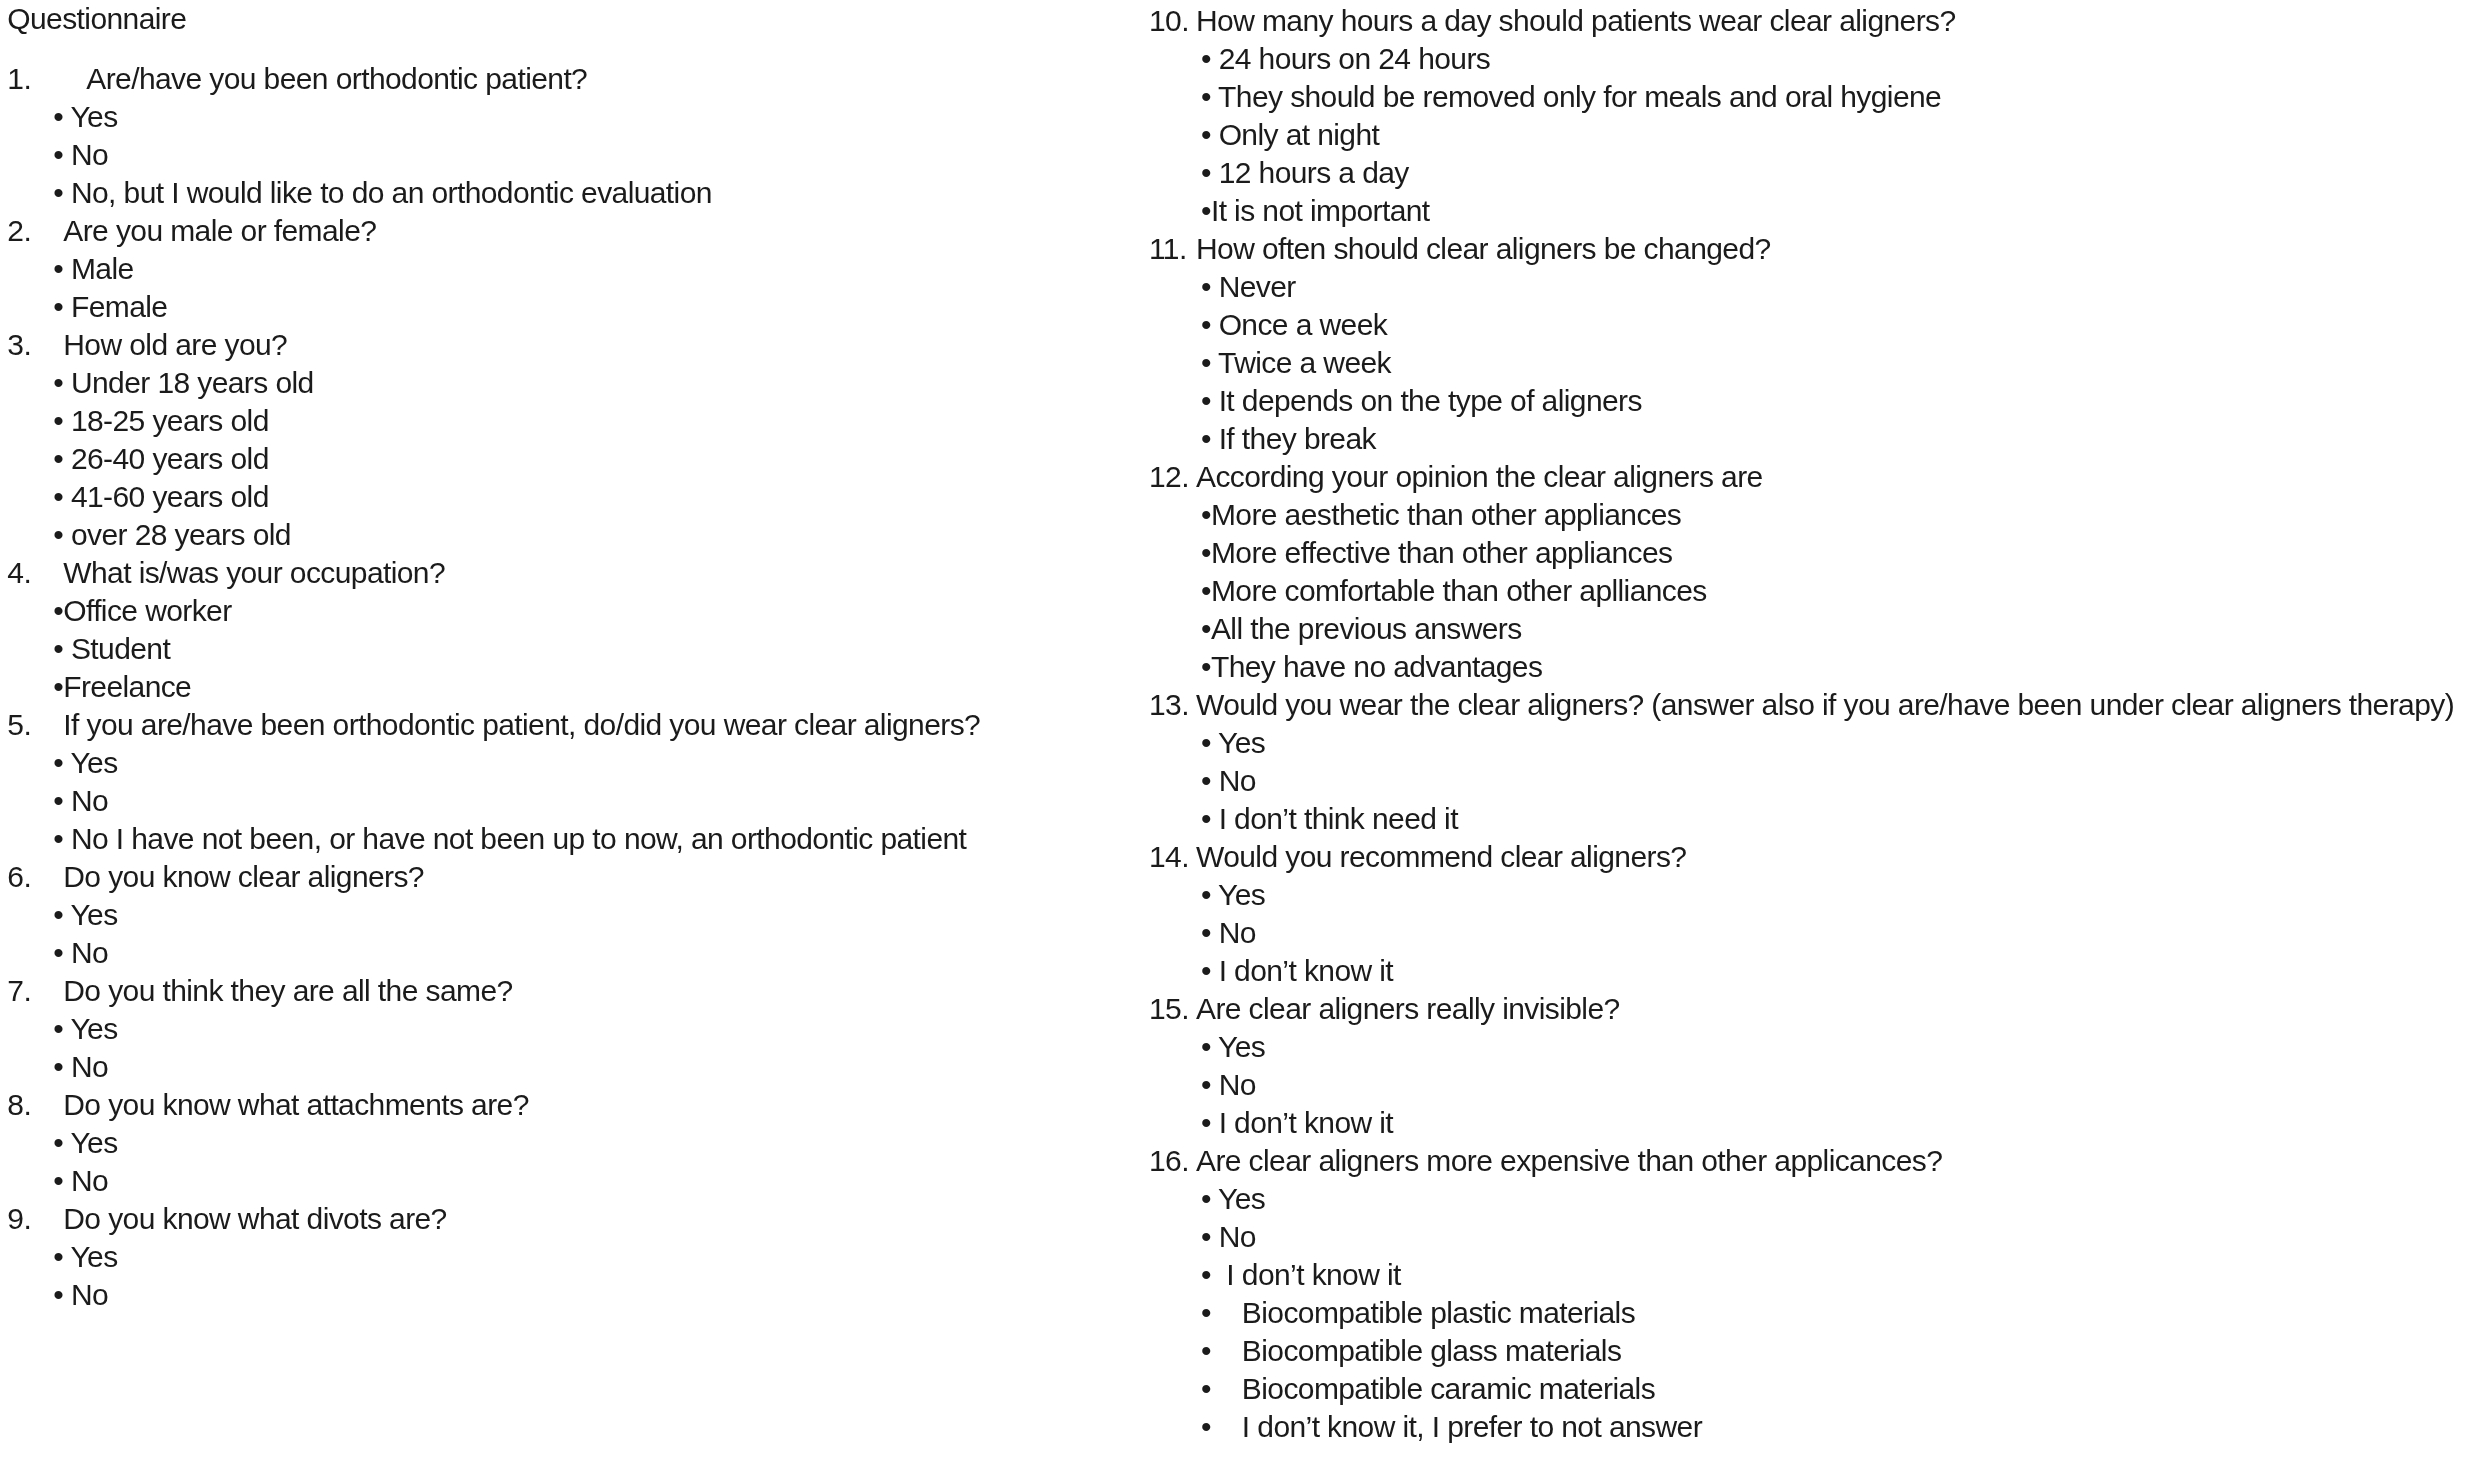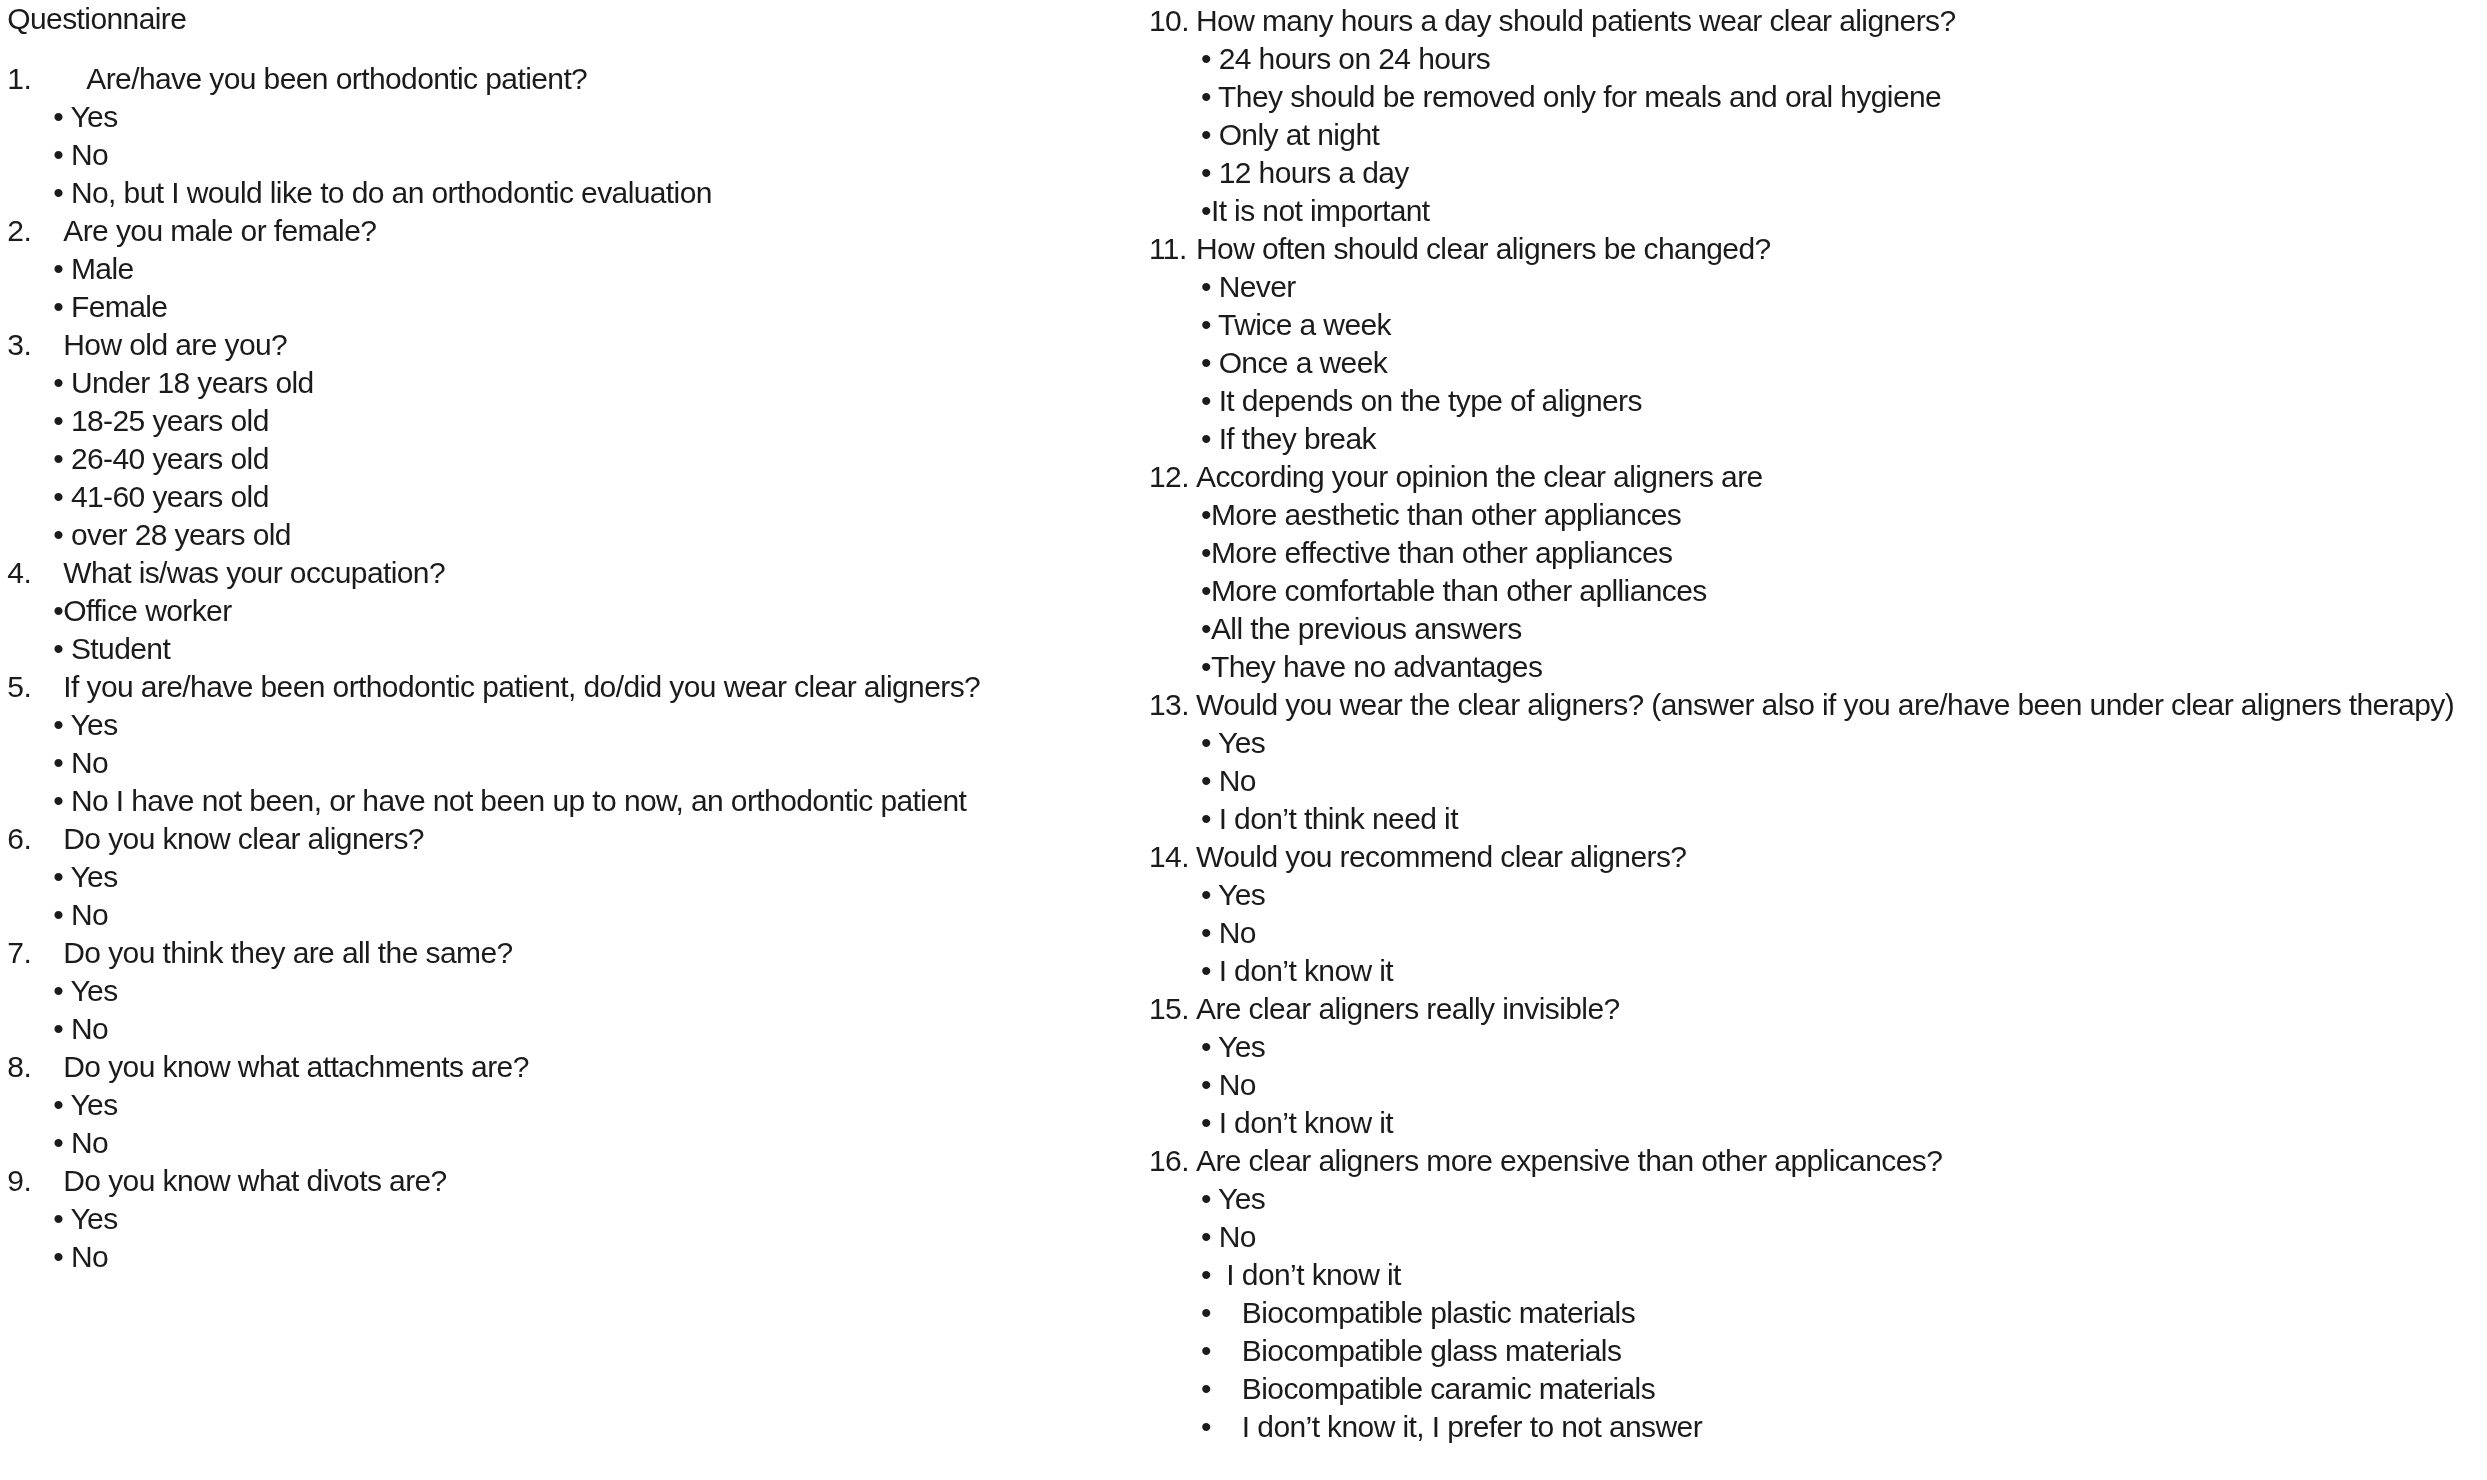--- a/index.html
+++ b/index.html
@@ -60,20 +60,21 @@
         <div class="option">• Under 18 years old</div>
         <div class="option">• 18-25 years old</div>
         <div class="option">• 26-40 years old</div>
         <div class="option">• 41-60 years old</div>
         <div class="option">• over 28 years old</div>
       </div>
       <div>
         <div class="q-line"><span class="q-num">4.</span><span class="q-text">What is/was your occupation?</span></div>
         <div class="option">•Office worker</div>
         <div class="option">• Student</div>
+        <div class="option">•Freelance</div>
       </div>
       <div>
         <div class="q-line"><span class="q-num">5.</span><span class="q-text">If you are/have been orthodontic patient, do/did you wear clear aligners?</span></div>
         <div class="option">• Yes</div>
         <div class="option">• No</div>
         <div class="option">• No I have not been, or have not been up to now, an orthodontic patient</div>
       </div>
       <div>
         <div class="q-line"><span class="q-num">6.</span><span class="q-text">Do you know clear aligners?</span></div>
         <div class="option">• Yes</div>
@@ -101,22 +102,22 @@
         <div class="q-line"><span class="q-num">10.</span><span class="q-text">How many hours a day should patients wear clear aligners?</span></div>
         <div class="option">• 24 hours on 24 hours</div>
         <div class="option">• They should be removed only for meals and oral hygiene</div>
         <div class="option">• Only at night</div>
         <div class="option">• 12 hours a day</div>
         <div class="option">•It is not important</div>
       </div>
       <div>
         <div class="q-line"><span class="q-num">11.</span><span class="q-text">How often should clear aligners be changed?</span></div>
         <div class="option">• Never</div>
+        <div class="option">• Once a week</div>
         <div class="option">• Twice a week</div>
-        <div class="option">• Once a week</div>
         <div class="option">• It depends on the type of aligners</div>
         <div class="option">• If they break</div>
       </div>
       <div>
         <div class="q-line"><span class="q-num">12.</span><span class="q-text">According your opinion the clear aligners are</span></div>
         <div class="option">•More aesthetic than other appliances</div>
         <div class="option">•More effective than other appliances</div>
         <div class="option">•More comfortable than other aplliances</div>
         <div class="option">•All the previous answers</div>
         <div class="option">•They have no advantages</div>

